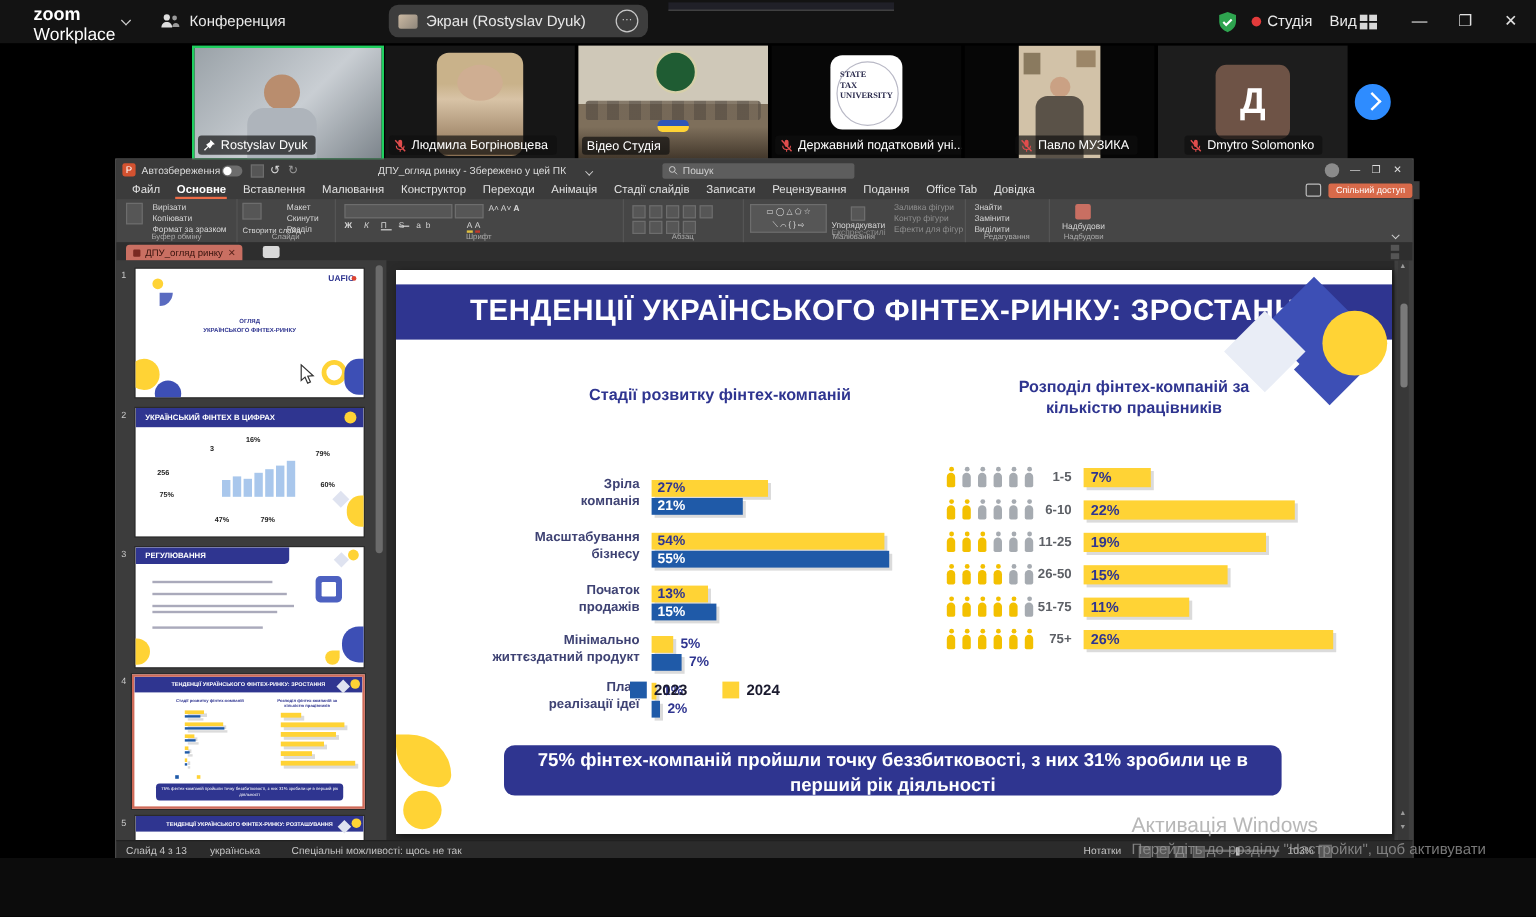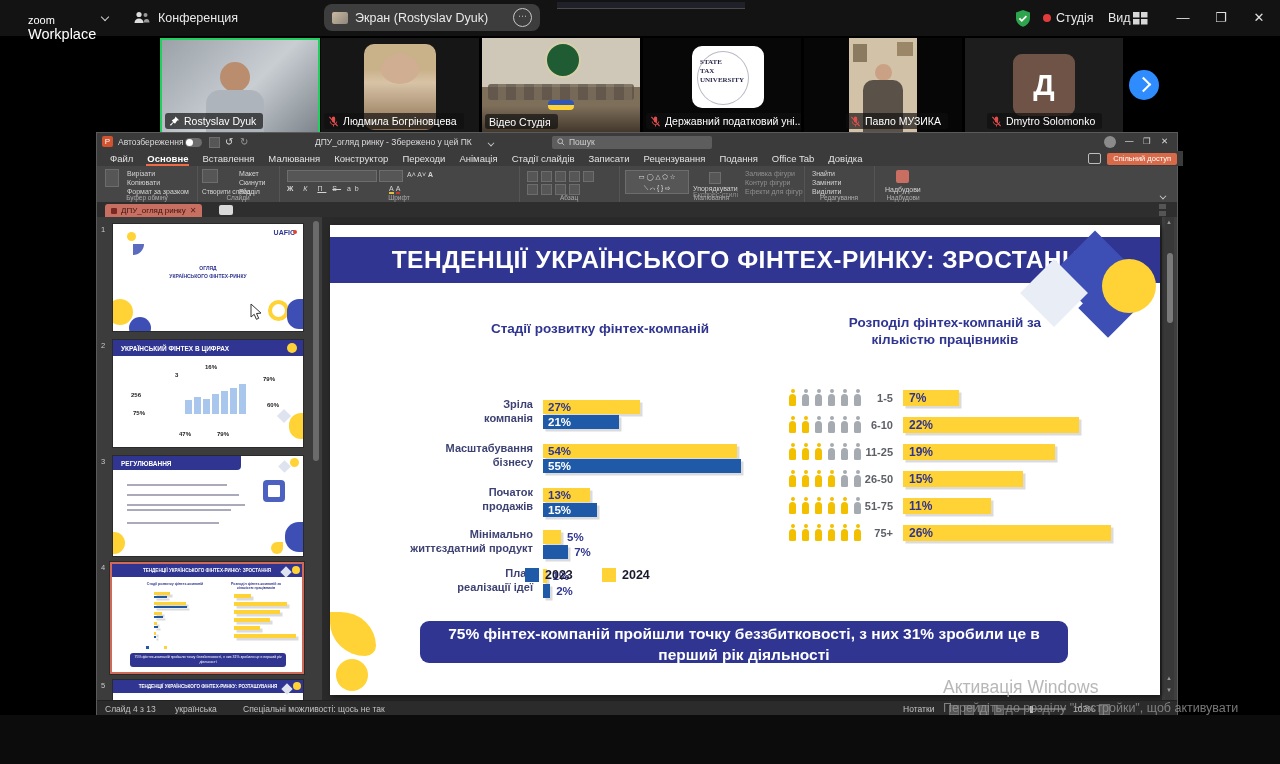--- a/index.html
+++ b/index.html
@@ -58,21 +58,21 @@
   .wm1{font-size:17.5px;color:rgba(170,170,170,.85);}
   .wm2{font-size:12.5px;color:rgba(150,150,150,.8);}
 </style>
 </head>
 <body>
 
 <div id="root">
 
   <div class="abs" id="topbar">
     <div class="abs" style="left:28px;top:4px;">
-      <div style="color:#fff;font-size:11px;font-weight:normal;margin-top:10px;">zoom</div>
+      <div style="color:#fff;font-size:15px;font-weight:bold;">zoom</div>
       <div style="color:#fff;font-size:14.5px;">Workplace</div>
     </div>
     <div class="abs caret" style="left:101px;top:13px;"></div>
     <svg class="abs" style="left:133px;top:10px;" width="17" height="15" viewBox="0 0 17 15">
         <circle cx="6" cy="4.5" r="2.6" fill="#ddd"></circle>
         <path d="M1.5 13c0-3 2-4.6 4.5-4.6S10.5 10 10.5 13z" fill="#ddd"></path>
         <circle cx="12.5" cy="5" r="2" fill="#9a9a9a"></circle>
         <path d="M10.5 12.5c.3-2.5 1.6-3.6 3.4-3.4 1.6.2 2.6 1.6 2.6 3.4z" fill="#9a9a9a"></path>
       </svg>
     <div class="abs tb-txt" style="left:158px;top:11px;">Конференция</div>
@@ -129,21 +129,21 @@
   <div class="tile" style="left:482px;background:linear-gradient(#cfc8b8 0 52%,#7e6f5b 52% 72%,#43382c);">
     <div class="abs" style="left:63px;top:4px;width:32px;height:32px;border-radius:50%;background:#1f5c33;border:2px solid #d6cfa9;"></div>
     <div class="abs" style="left:6px;top:46px;width:146px;height:16px;background:repeating-linear-gradient(90deg,#5c5247 0 10px,#746757 10px 18px);border-radius:3px;opacity:.8;"></div>
     <div class="abs" style="left:66px;top:62px;width:26px;height:10px;border-radius:4px;background:linear-gradient(#2e57b8 50%,#ffd335 50%);"></div>
     <div class="npill">
       <span>Відео Студія</span>
     </div>
   </div>
 
   <div class="tile" style="left:643px;background:#070707;">
-    <div class="abs" style="left:49px;top:8px;width:72px;height:62px;background:#fff;border-radius:10px;">
+    <div class="abs" style="left:49px;top:8px;width:60px;height:62px;background:#fff;border-radius:10px;">
       <div class="abs" style="left:5px;top:5px;width:50px;height:52px;border:1px solid #b9b9c6;border-radius:50%;"></div>
       <div class="abs" style="left:8px;top:12px;font-size:7px;font-weight:bold;color:#2b2b4d;line-height:9px;font-family:'Liberation Serif',serif;">
         <div>STATE</div>
           <div>TAX</div>
           <div>UNIVERSITY</div>
       </div>
     </div>
     <div class="npill">
       <svg class="micoff" viewBox="0 0 12 13">
           <rect x="4.2" y="1" width="3.6" height="6.5" rx="1.8" fill="#e04d4d"></rect>

